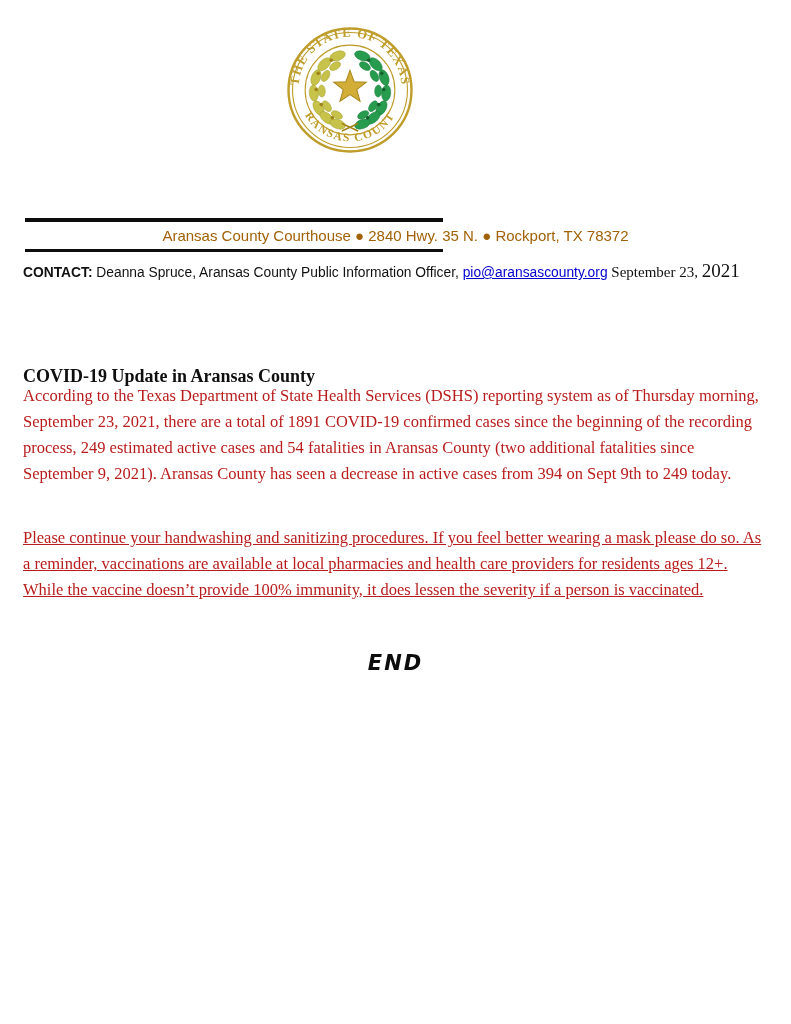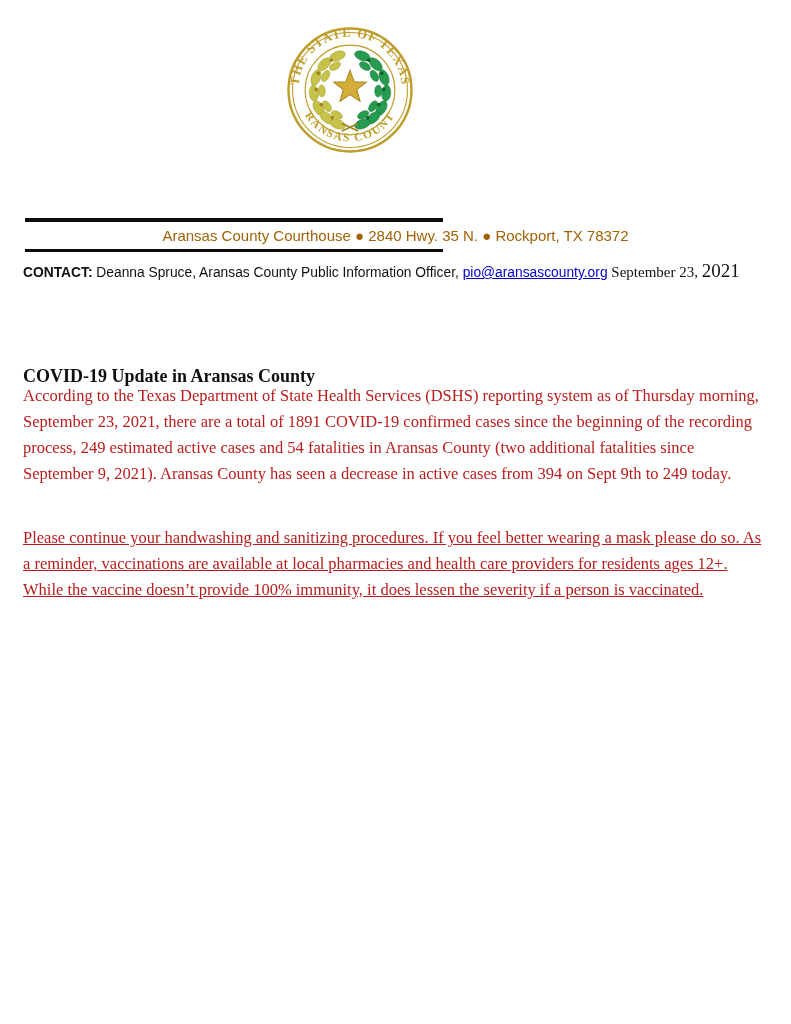--- a/index.html
+++ b/index.html
@@ -134,14 +134,15 @@
   <div class="rule1"></div>
   <div class="masthead-subtitle">Aransas County Courthouse ● 2840 Hwy. 35 N. ● Rockport, TX 78372</div>
   <div class="rule2"></div>
 
   <div class="contact-line"><span class="label">CONTACT:</span><span> Deanna Spruce, Aransas County Public Information Officer, </span><a class="email">pio@aransascounty.org</a><span class="date"> September 23, </span><span class="year">2021</span></div>
 
   <div class="body-heading">COVID-19 Update in Aransas County</div>
   <div class="para para-1">According to the Texas Department of State Health Services (DSHS) reporting system as of  Thursday morning, September 23, 2021, there are a total of 1891 COVID-19 confirmed cases since the beginning of the recording process, 249 estimated active cases and 54 fatalities in Aransas County (two additional fatalities since September 9, 2021).  Aransas County has seen a decrease in active cases from 394 on Sept 9th to 249 today.</div>
   <div class="para para-2">Please continue your handwashing and sanitizing procedures. If you feel better wearing a mask please do so. As a reminder, vaccinations are available at local pharmacies and health care providers for residents ages 12+.  While the vaccine doesn’t provide 100% immunity, it does lessen the severity if a person is vaccinated.</div>
 
+  <div class="end-marker">END</div>
 
 </div>
 
 </body></html>

